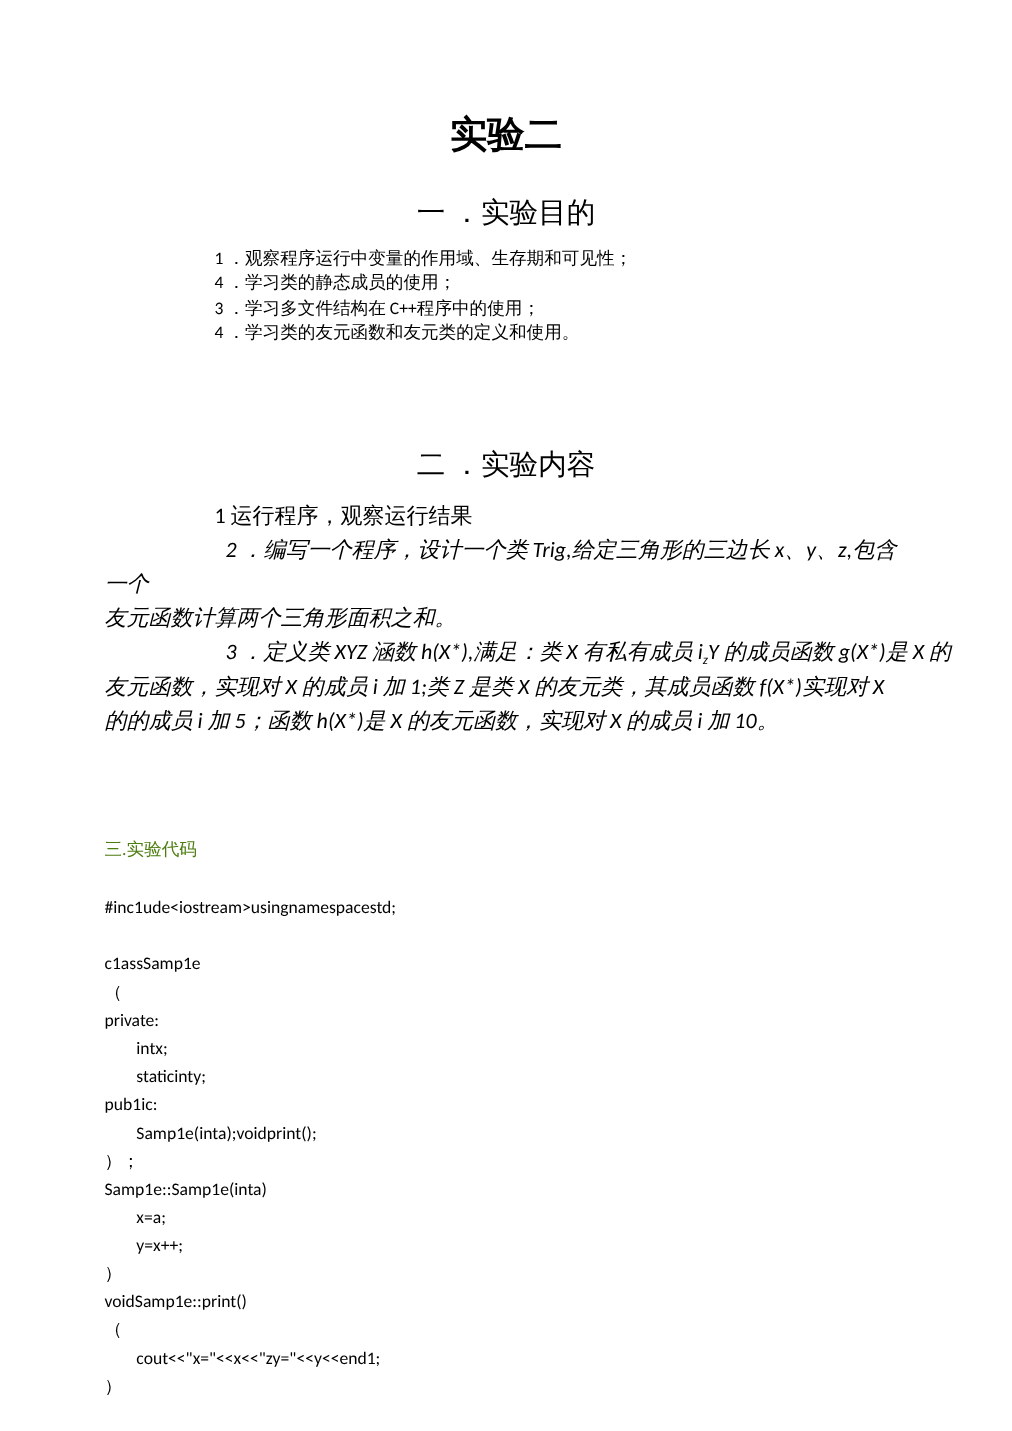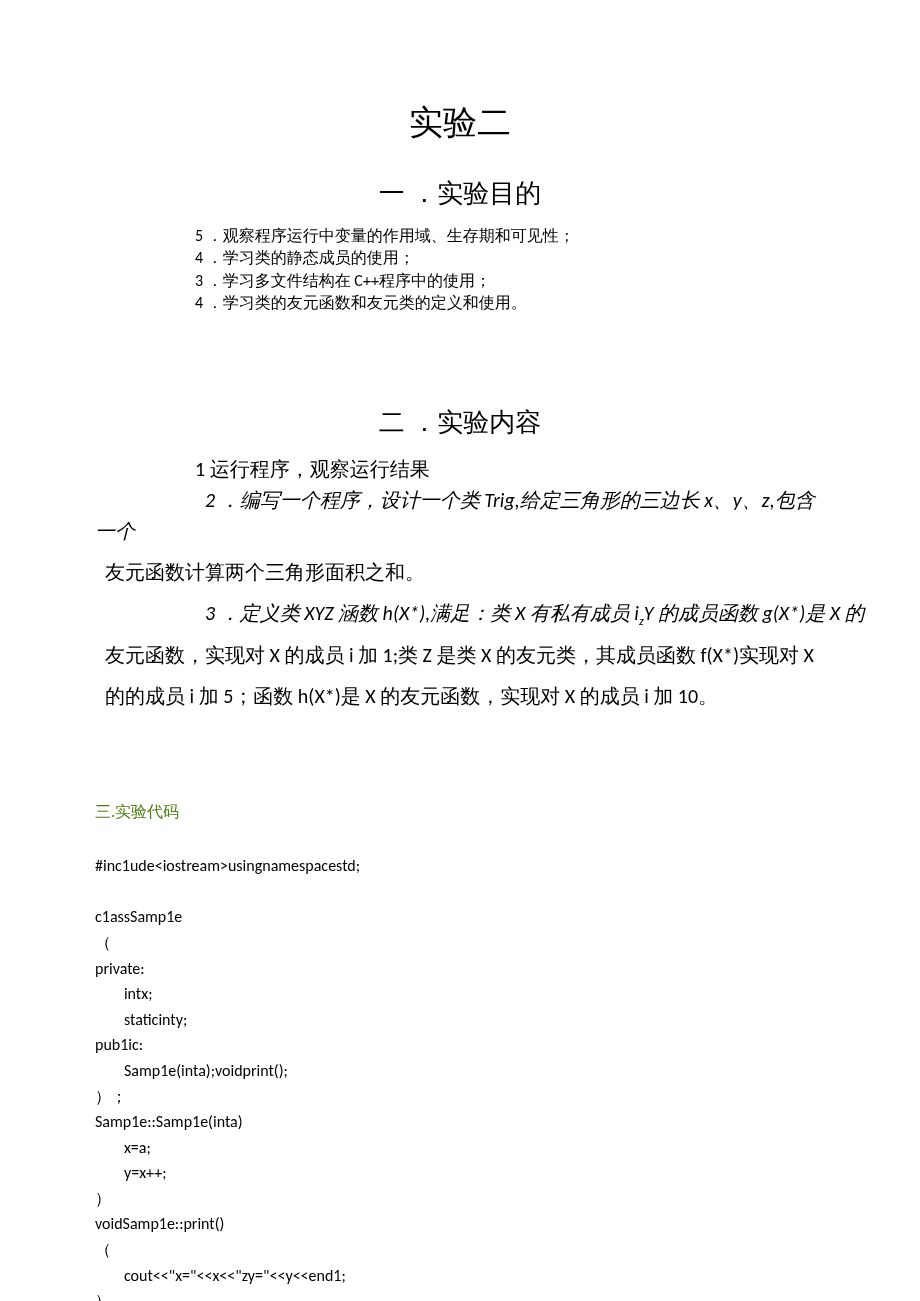--- a/index.html
+++ b/index.html
@@ -12,21 +12,21 @@
   }
   .page {
     padding: 100px 95px 60px 95px;
     box-sizing: border-box;
     width: 920px;
   }
   .main-title {
     font-size: 34px;
     text-align: center;
     margin: 0 0 30px 0;
-    font-weight: normal;
+    font-weight: bold;
     font-family: "SimSun", "宋体", serif;
   }
   .section-title {
     font-size: 26px;
     font-weight: normal;
     margin: 0 0 14px 0;
     font-family: "SimSun", "宋体", serif;
     text-align: center;
   }
   .list-block {
@@ -52,21 +52,22 @@
   .indent-first {
     margin-left: 100px;
   }
   .indent-para {
     text-indent: 110px;
     margin: 0;
     font-style: italic;
   }
   .indent-para-cont {
     text-indent: 0;
-    margin: 10px;
+    margin: 0;
+    font-style: italic;
   }
   .code-section-title {
     font-size: 16px;
     color: #4d7c0f;
     margin: 0 0 30px 0;
     font-family: "Calibri", "SimSun", sans-serif;
   }
   .code-block {
     font-family: "Calibri", Arial, sans-serif;
     font-size: 16px;
@@ -82,21 +83,21 @@
 </style>
 </head>
 <body>
 
 <div class="page">
 
   <h1 class="main-title">实验二</h1>
 
   <h2 class="section-title">一 ．实验目的</h2>
   <div class="list-block">
-    <p class="list-item">5 ．观察程序运行中变量的作用域、生存期和可见性；</p>
+    <p class="list-item">1 ．观察程序运行中变量的作用域、生存期和可见性；</p>
     <p class="list-item">4 ．学习类的静态成员的使用；</p>
     <p class="list-item">3 ．学习多文件结构在 C++程序中的使用；</p>
     <p class="list-item">4 ．学习类的友元函数和友元类的定义和使用。</p>
   </div>
 
   <h2 class="section-title">二 ．实验内容</h2>
   <div class="exp-block">
     <p class="exp-line indent-first">1 运行程序，观察运行结果</p>
     <p class="indent-para">2 ．编写一个程序，设计一个类 Trig,给定三角形的三边长 x、y、z,包含一个</p>
     <p class="indent-para-cont">友元函数计算两个三角形面积之和。</p>

